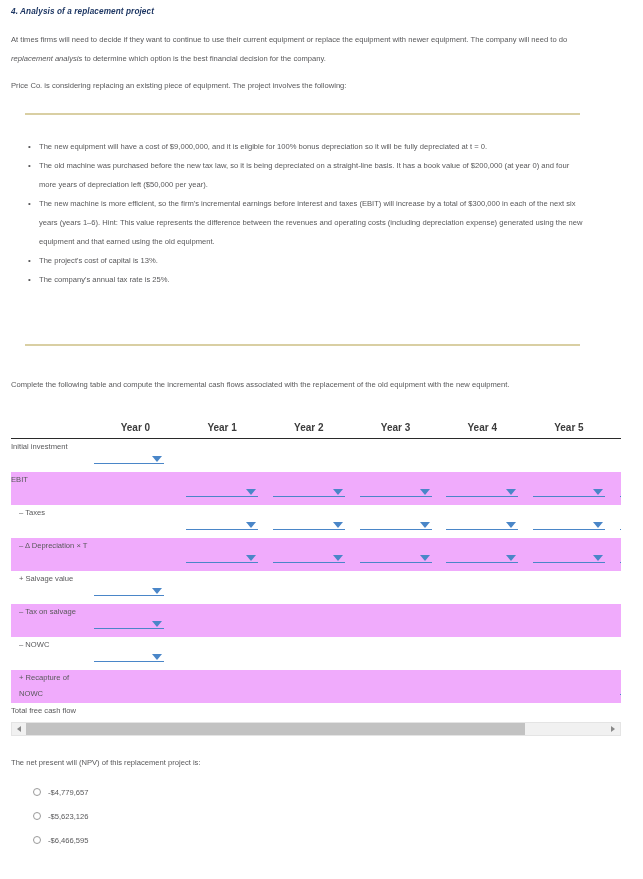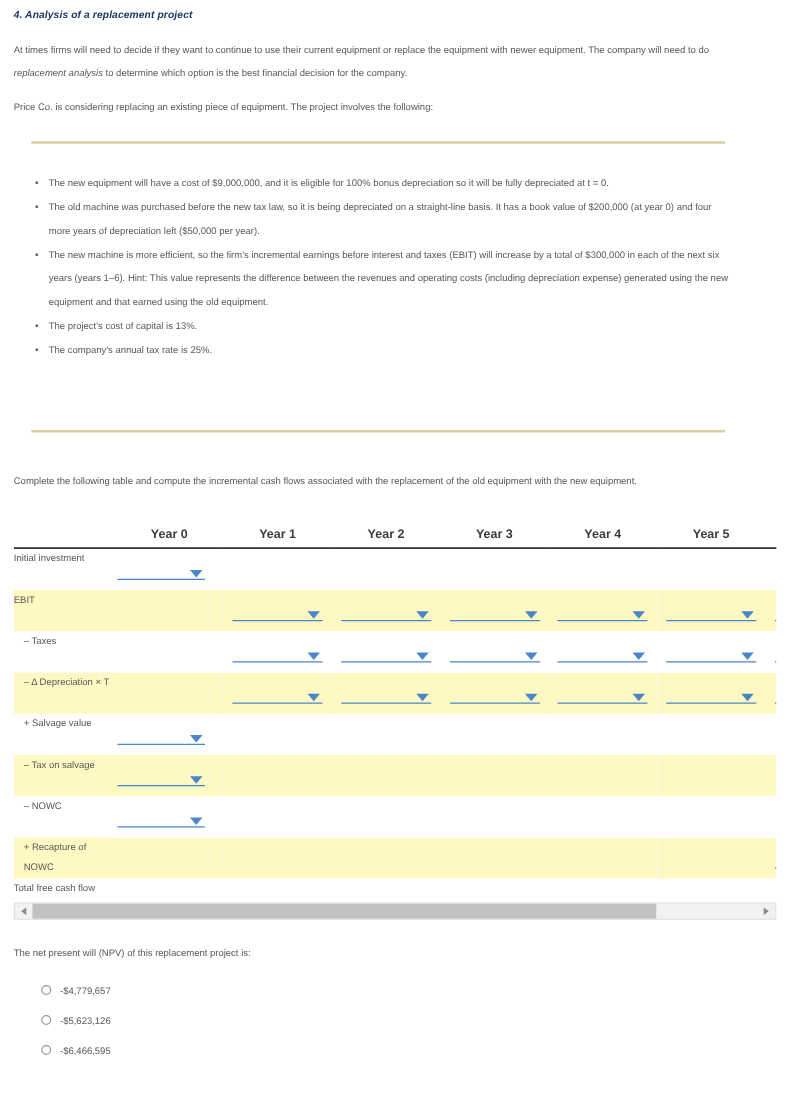--- a/index.html
+++ b/index.html
@@ -87,21 +87,21 @@
     padding: 4px 2px 5px 2px;
     border-bottom: 1.4px solid #2a2a2a;
     vertical-align: bottom;
   }
   table.cf th.lblhead { border-bottom: 1.4px solid #2a2a2a; }
 
   table.cf td {
     padding: 0; vertical-align: top;
     height: 33px;
   }
-  tr.shade td { background: #fef9c3; }
+  tr.shade td { background: #f0abfc; }
 
   td.rowlabel {
     font-size: 7.6px; line-height: 16.5px;
     color: #58585a;
     padding: 7px 2px 0 3px;
     white-space: normal;
   }
   td.rowlabel.ind { padding-left: 8px; }
 
   td.cell { position: relative; }

